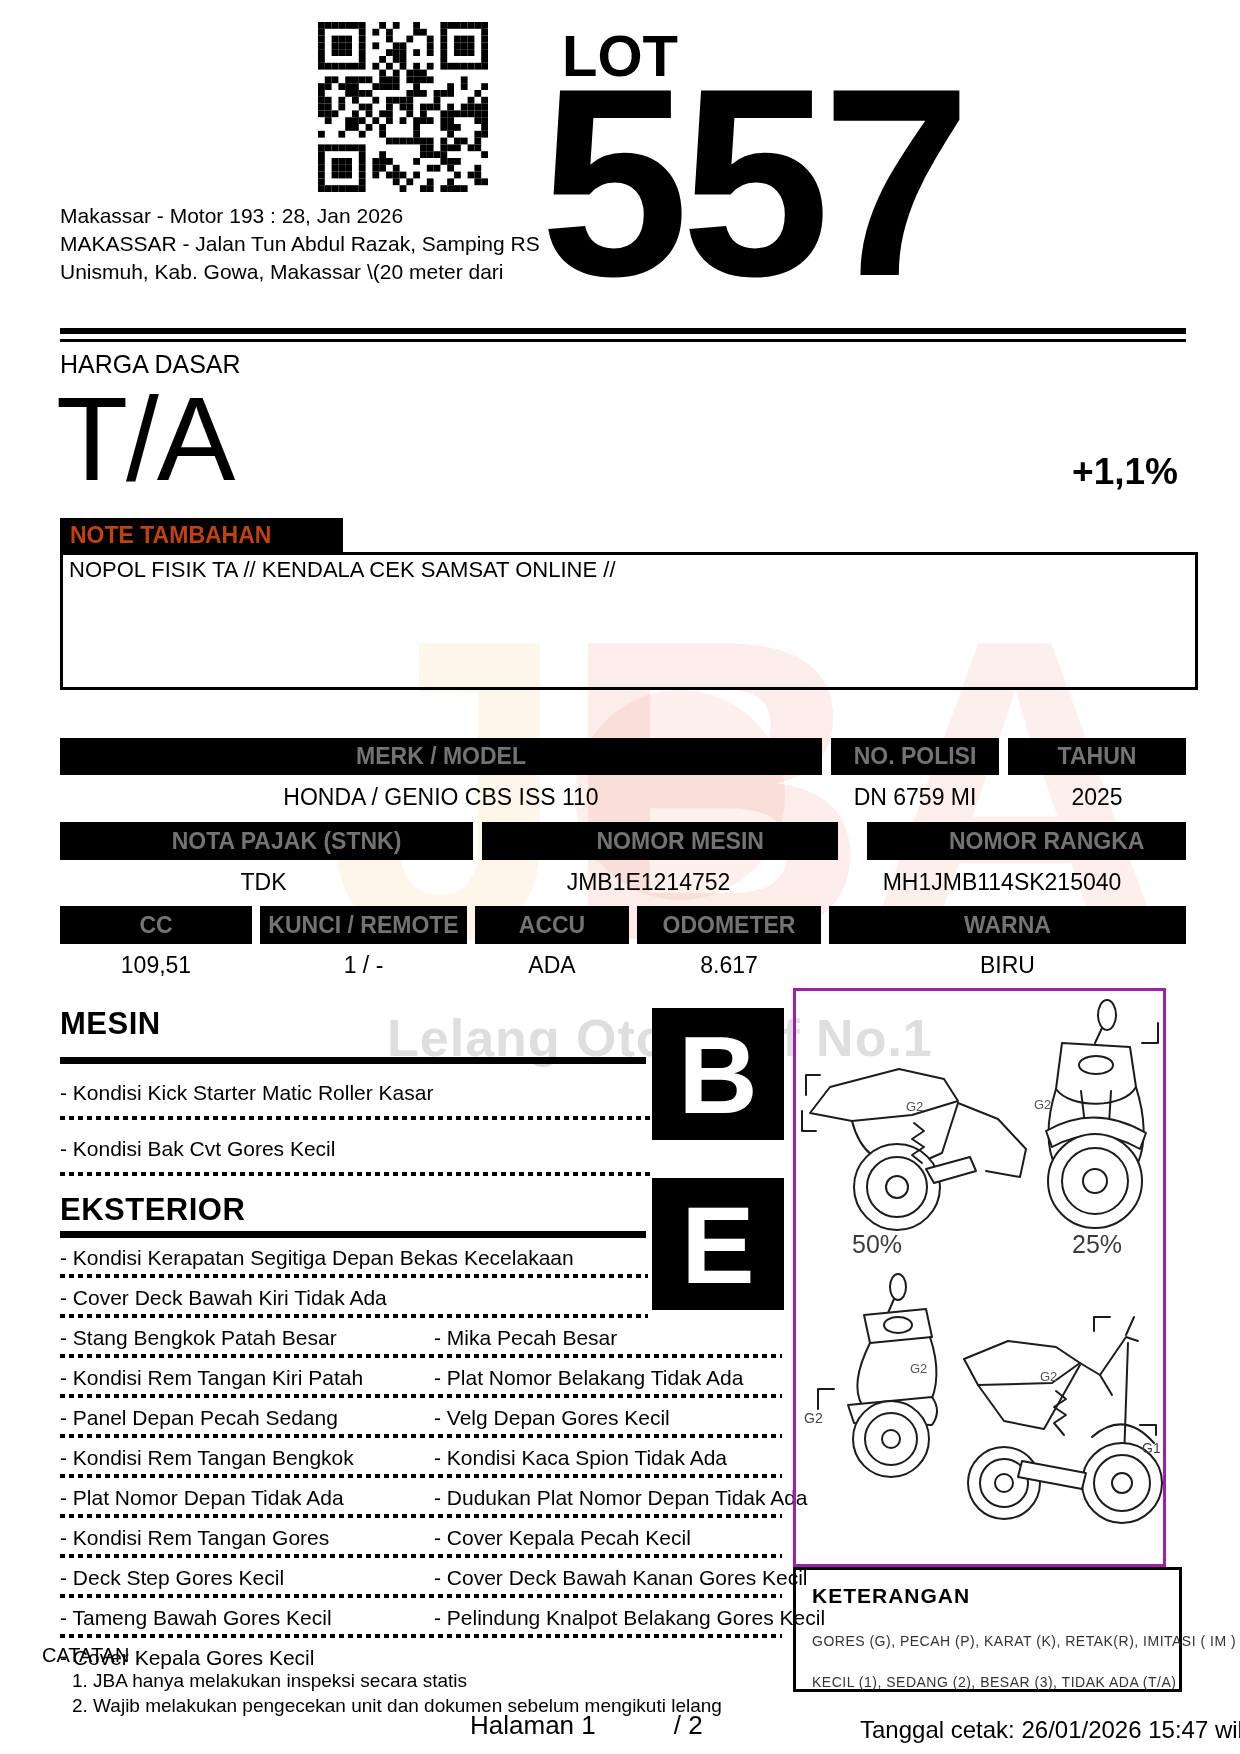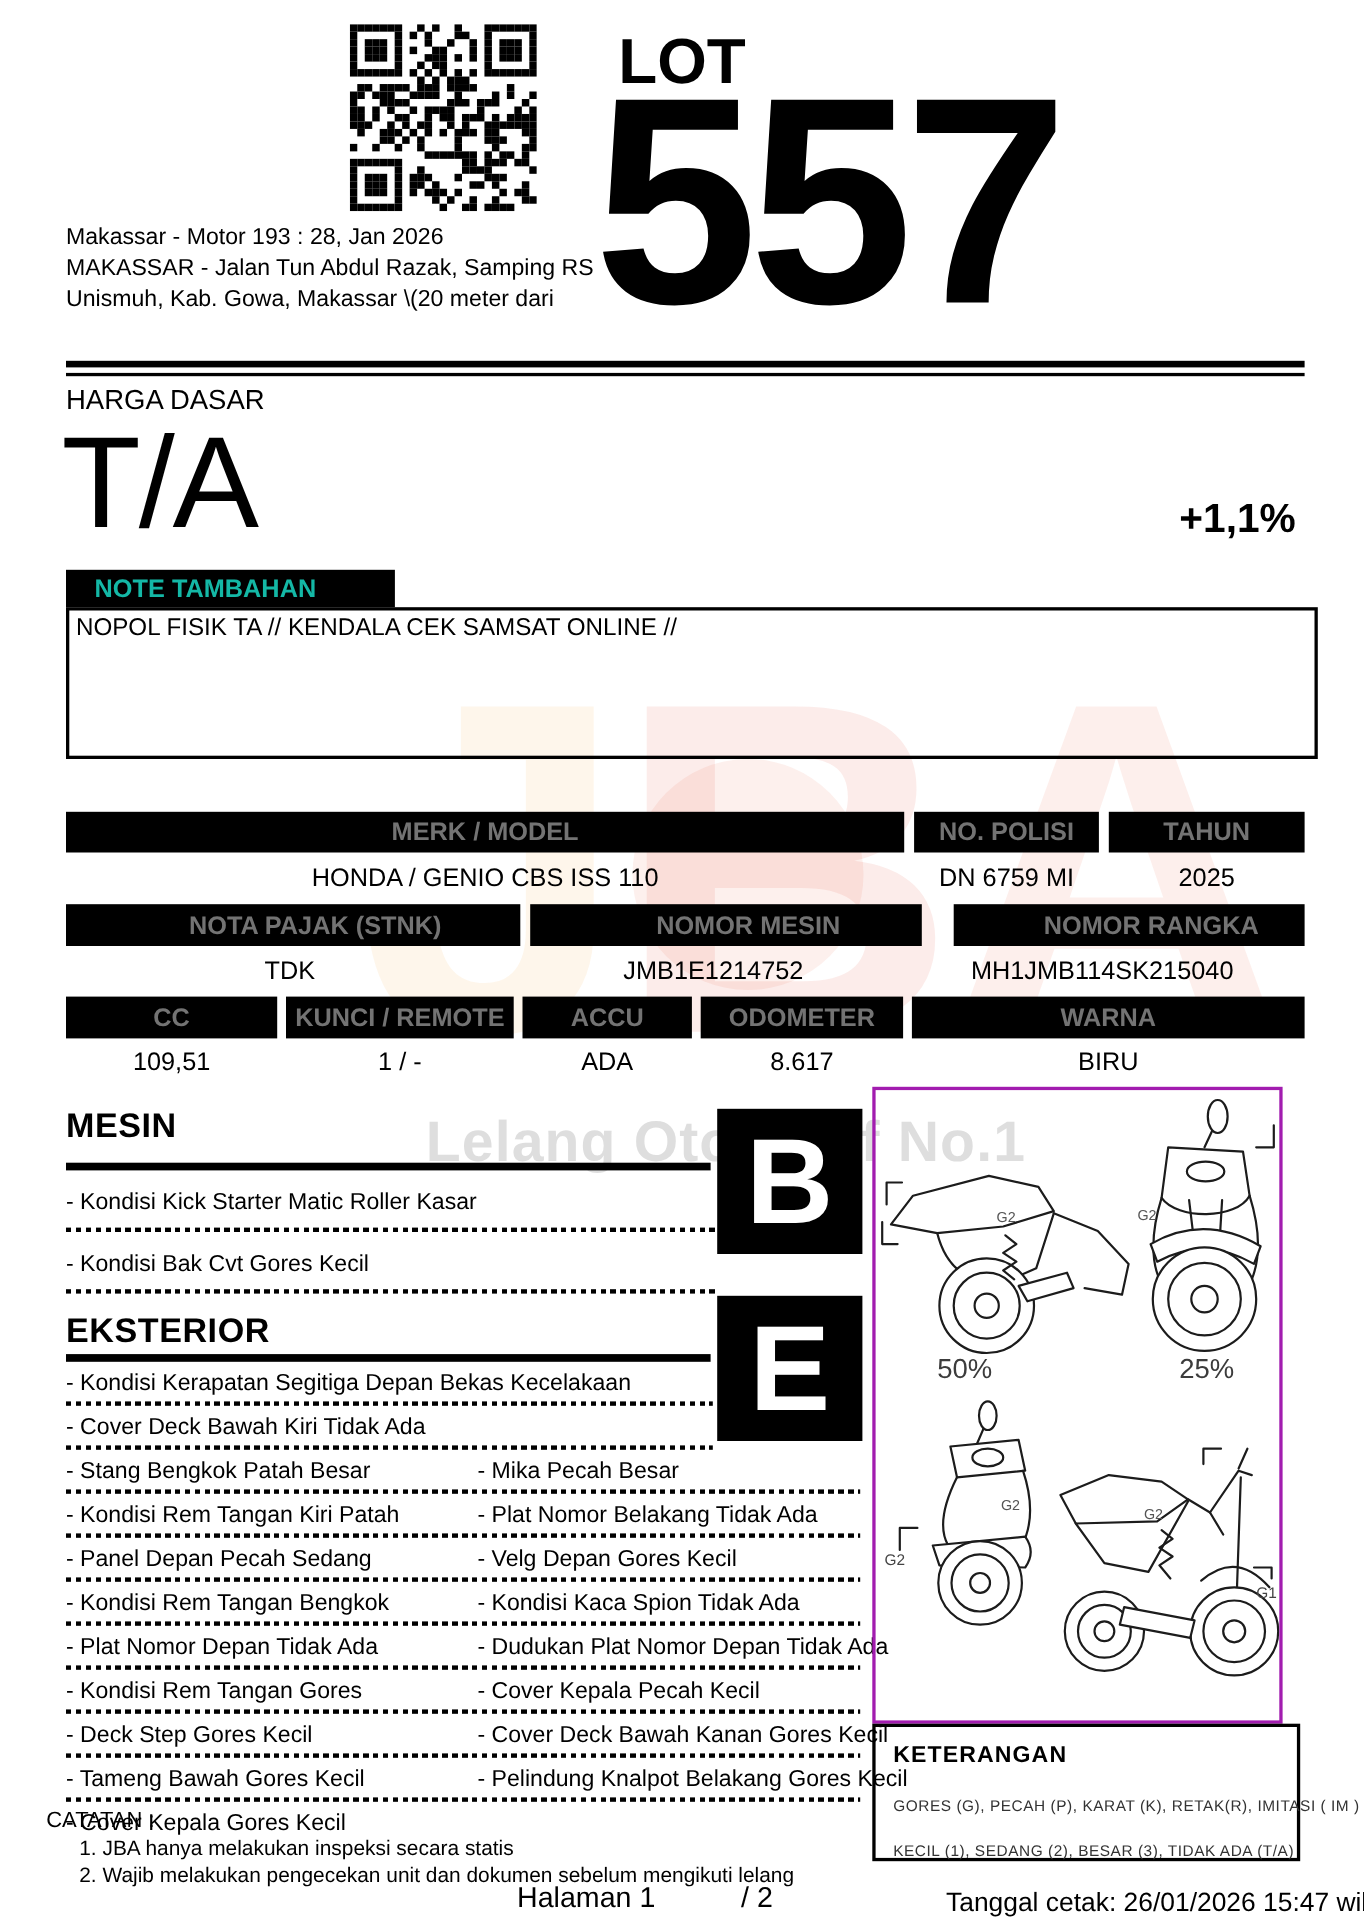--- a/index.html
+++ b/index.html
@@ -36,22 +36,22 @@
   .lot-number { left:540px; top:48px; font-size:268px; font-weight:bold; line-height:1; letter-spacing:-8px; }
   .venue { left:60px; top:202px; font-size:21px; line-height:28px; white-space:nowrap; }
 
   .double-rule { left:60px; top:328px; width:1126px; height:5px;
     border-top:6px solid #000; border-bottom:3px solid #000; }
 
   .harga-label { left:60px; top:350px; font-size:25px; }
   .harga-value { left:56px; top:380px; font-size:118px; line-height:1; letter-spacing:-2px; }
   .pct { left:1000px; top:451px; width:178px; text-align:right; font-size:37px; font-weight:bold; }
 
-  .note-label { left:60px; top:518px; width:273px; height:34px; background:#000; color:#14b8a6;
-    font-size:23px; font-weight:bold; line-height:34px; padding-left:26px; }
+  .note-label { left:60px; top:518px; width:273px; height:34px; background:#000; color:#c2410c;
+    font-size:23px; font-weight:bold; line-height:34px; padding-left:10px; }
   .note-box { left:60px; top:552px; width:1120px; height:128px; border:3px solid #000;
     font-size:22px; padding:2px 6px; }
 
   
   .trow { left:60px; width:1126px; display:flex; }
   .trow .cell { text-align:center; white-space:nowrap; overflow:hidden; }
   .th .cell { background:#000; color:#737373; font-weight:bold; font-size:23px; }
   .tv .cell { font-size:23px; }
   .r1h { top:738px; height:37px; gap:9px; } .r1h .cell{ line-height:37px; }
   .r1v { top:775px; height:44px; gap:9px; } .r1v .cell{ line-height:44px; }

